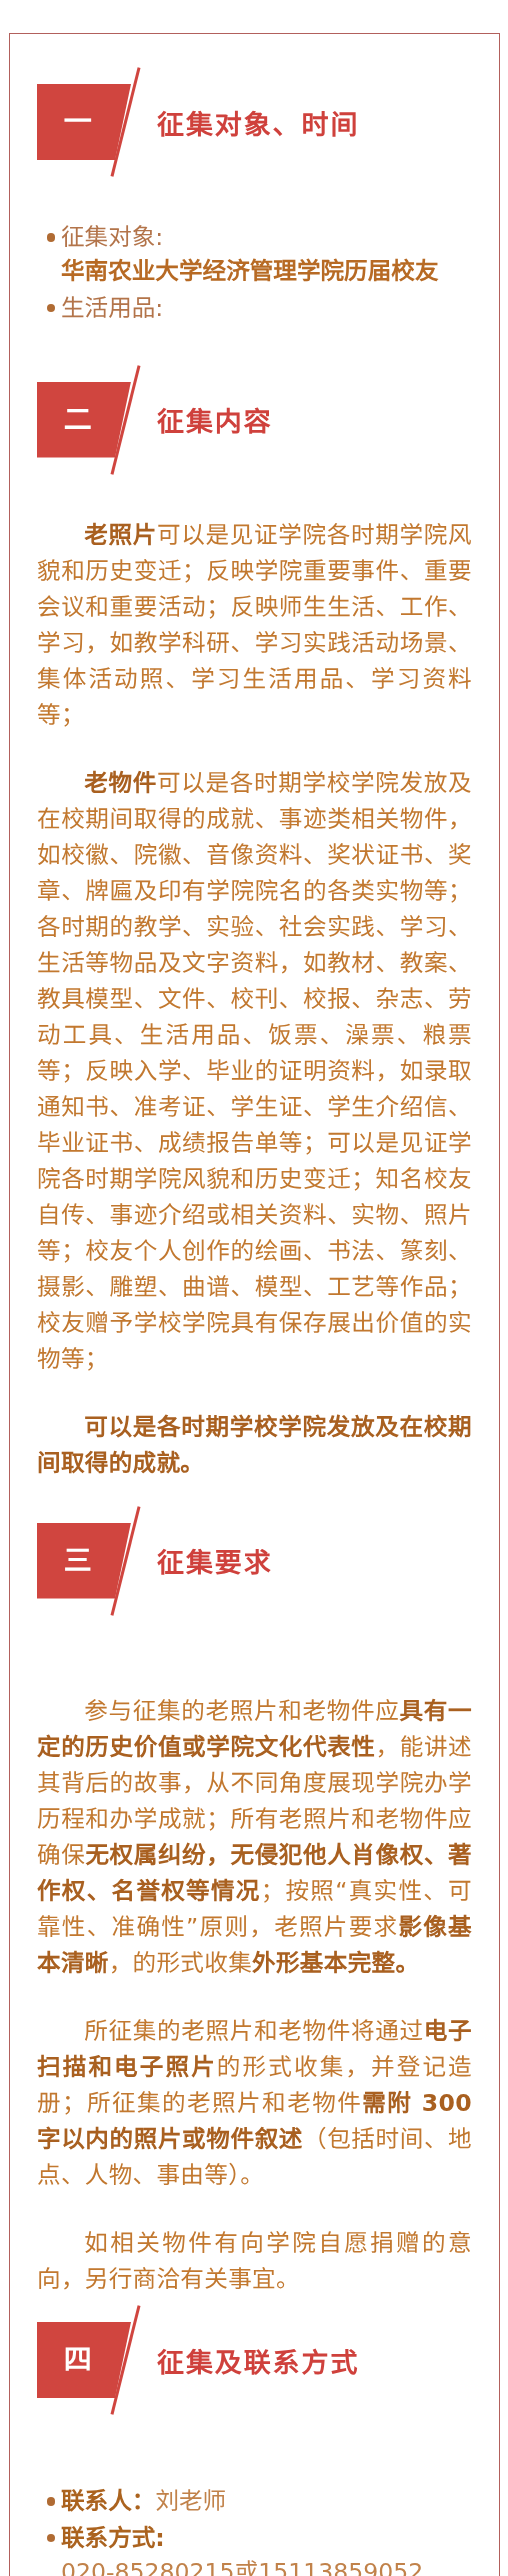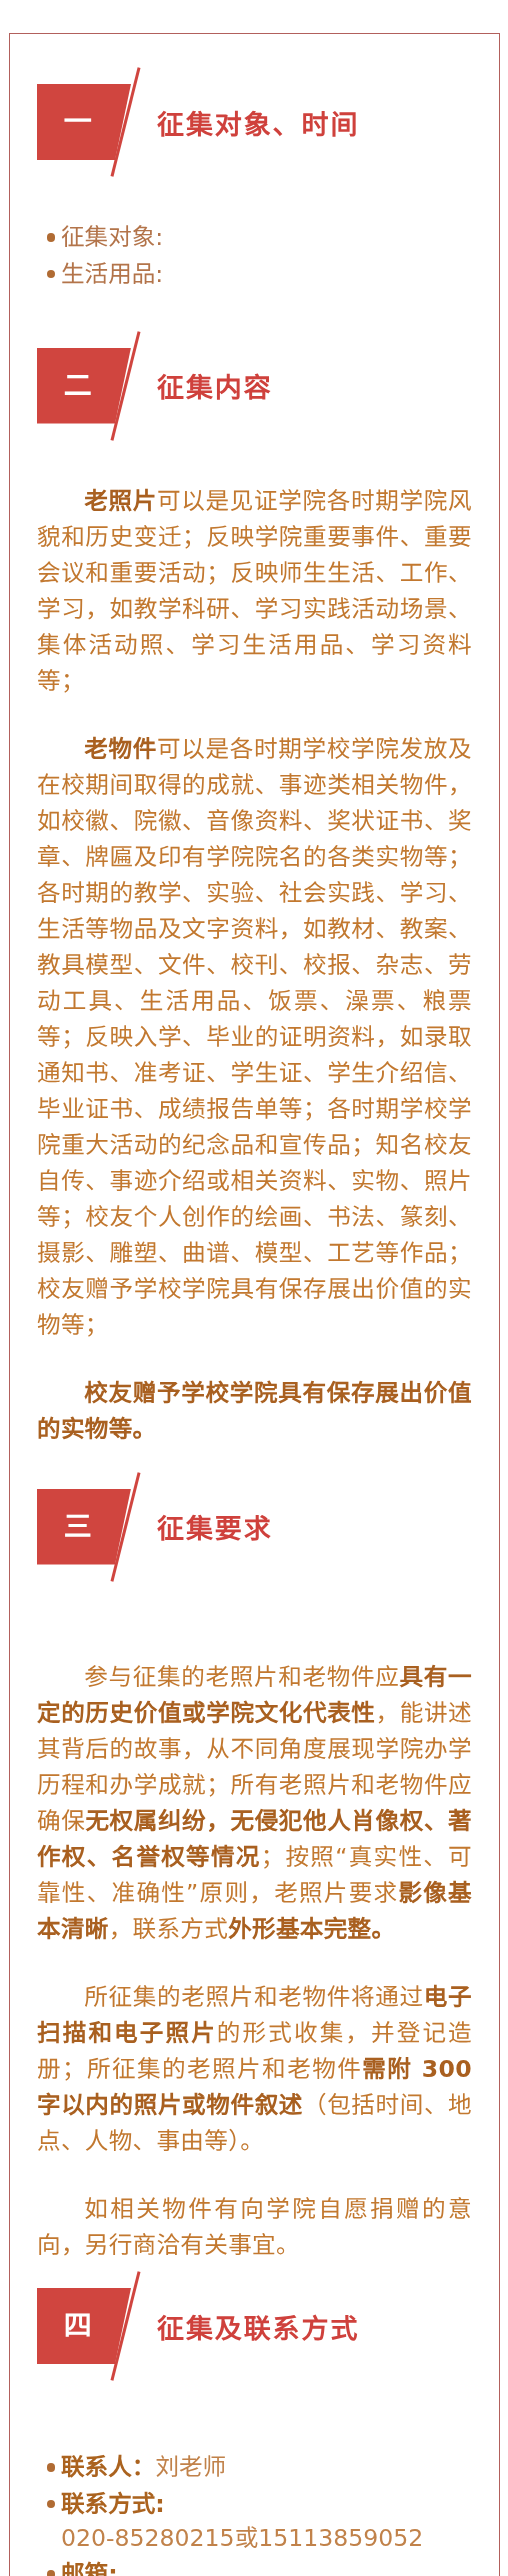--- a/index.html
+++ b/index.html
@@ -122,51 +122,52 @@
       <span class="sec-num">一</span>
     </div>
     <div class="sec-slash"></div>
     <div class="sec-title">征集对象、时间</div>
   </div>
 
   <ul class="blist list-s1">
     <li>
       <span class="dot"></span>
       <div class="blabel">征集对象:</div>
+      <div class="bvalue">华南农业大学经济管理学院历届校友</div>
     </li>
     <li>
       <span class="dot"></span>
       <div class="blabel">生活用品:</div>
     </li>
   </ul>
 
   <div class="sec-header mt-h2">
     <div class="sec-box">
       <span class="sec-num">二</span>
     </div>
     <div class="sec-slash"></div>
     <div class="sec-title">征集内容</div>
   </div>
 
   <div class="body-block">
     <p class="body-para"><span class="seg-b">老照片</span><span>可以是见证学院各时期学院风貌和历史变迁；反映学院重要事件、重要会议和重要活动；反映师生生活、工作、学习，如教学科研、学习实践活动场景、集体活动照、学习生活用品、学习资料等；</span></p>
-    <p class="body-para"><span class="seg-b">老物件</span><span>可以是各时期学校学院发放及在校期间取得的成就、事迹类相关物件，如校徽、院徽、音像资料、奖状证书、奖章、牌匾及印有学院院名的各类实物等；各时期的教学、实验、社会实践、学习、生活等物品及文字资料，如教材、教案、教具模型、文件、校刊、校报、杂志、劳动工具、生活用品、饭票、澡票、粮票等；反映入学、毕业的证明资料，如录取通知书、准考证、学生证、学生介绍信、毕业证书、成绩报告单等；各时期学校学院重大活动的纪念品和宣传品；知名校友自传、事迹介绍或相关资料、实物、照片等；校友个人创作的绘画、书法、篆刻、摄影、雕塑、曲谱、模型、工艺等作品；校友赠予学校学院具有保存展出价值的实物等；</span></p>
-    <p class="body-para"><span class="seg-b">校友赠予学校学院具有保存展出价值的实物等。</span></p>
+    <p class="body-para"><span class="seg-b">老物件</span><span>可以是各时期学校学院发放及在校期间取得的成就、事迹类相关物件，如校徽、院徽、音像资料、奖状证书、奖章、牌匾及印有学院院名的各类实物等；各时期的教学、实验、社会实践、学习、生活等物品及文字资料，如教材、教案、教具模型、文件、校刊、校报、杂志、劳动工具、生活用品、饭票、澡票、粮票等；反映入学、毕业的证明资料，如录取通知书、准考证、学生证、学生介绍信、毕业证书、成绩报告单等；可以是见证学院各时期学院风貌和历史变迁；知名校友自传、事迹介绍或相关资料、实物、照片等；校友个人创作的绘画、书法、篆刻、摄影、雕塑、曲谱、模型、工艺等作品；校友赠予学校学院具有保存展出价值的实物等；</span></p>
+    <p class="body-para"><span class="seg-b">可以是各时期学校学院发放及在校期间取得的成就。</span></p>
   </div>
 
   <div class="sec-header mt-h3">
     <div class="sec-box">
       <span class="sec-num">三</span>
     </div>
     <div class="sec-slash"></div>
     <div class="sec-title">征集要求</div>
   </div>
 
   <div class="body-block mt-b3">
-    <p class="body-para"><span>参与征集的老照片和老物件应</span><span class="seg-b">具有一定的历史价值或学院文化代表性</span><span>，能讲述其背后的故事，从不同角度展现学院办学历程和办学成就；所有老照片和老物件应确保</span><span class="seg-b">无权属纠纷，无侵犯他人肖像权、著作权、名誉权等情况</span><span>；按照“真实性、可靠性、准确性”原则，老照片要求</span><span class="seg-b">影像基本清晰</span><span>，联系方式</span><span class="seg-b">外形基本完整。</span></p>
+    <p class="body-para"><span>参与征集的老照片和老物件应</span><span class="seg-b">具有一定的历史价值或学院文化代表性</span><span>，能讲述其背后的故事，从不同角度展现学院办学历程和办学成就；所有老照片和老物件应确保</span><span class="seg-b">无权属纠纷，无侵犯他人肖像权、著作权、名誉权等情况</span><span>；按照“真实性、可靠性、准确性”原则，老照片要求</span><span class="seg-b">影像基本清晰</span><span>，的形式收集</span><span class="seg-b">外形基本完整。</span></p>
     <p class="body-para"><span>所征集的老照片和老物件将通过</span><span class="seg-b">电子扫描和电子照片</span><span>的形式收集，并登记造册；所征集的老照片和老物件</span><span class="seg-b">需附 300 字以内的照片或物件叙述</span><span>（包括时间、地点、人物、事由等）。</span></p>
     <p class="body-para"><span>如相关物件有向学院自愿捐赠的意向，另行商洽有关事宜。</span></p>
   </div>
 
   <div class="sec-header mt-h4">
     <div class="sec-box">
       <span class="sec-num">四</span>
     </div>
     <div class="sec-slash"></div>
     <div class="sec-title">征集及联系方式</div>

